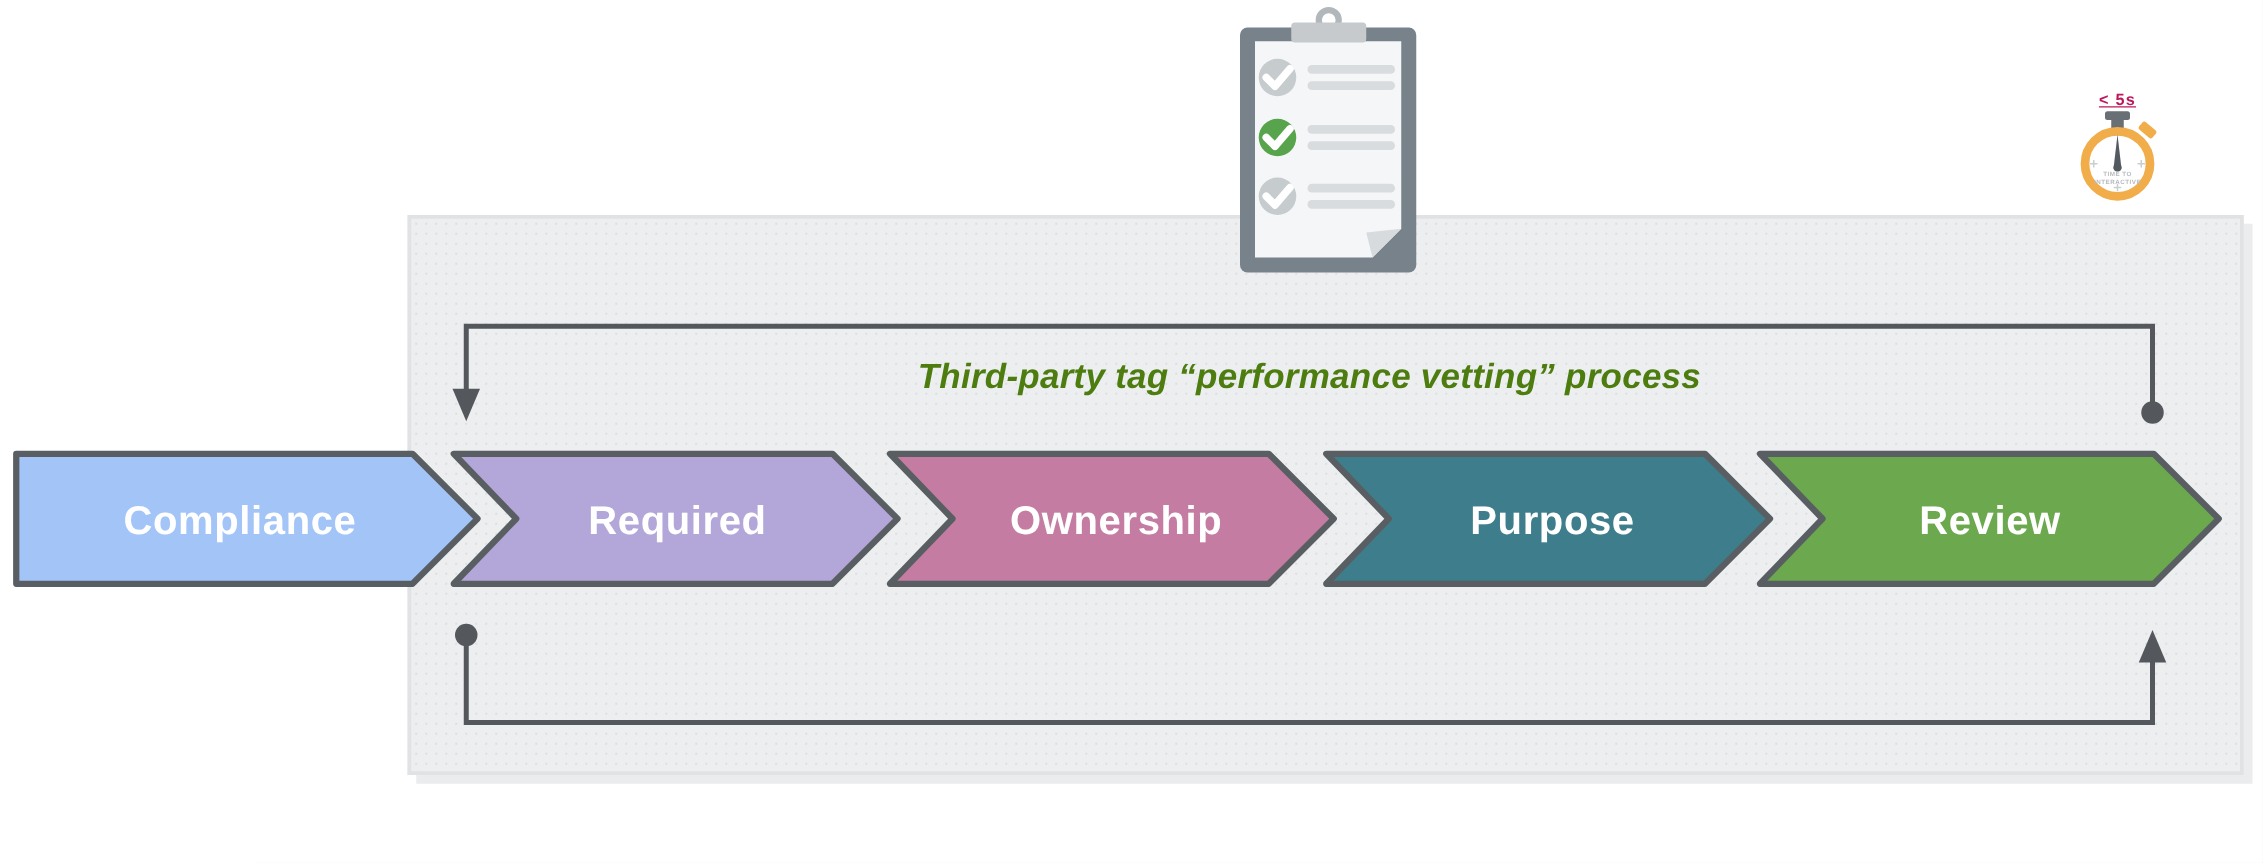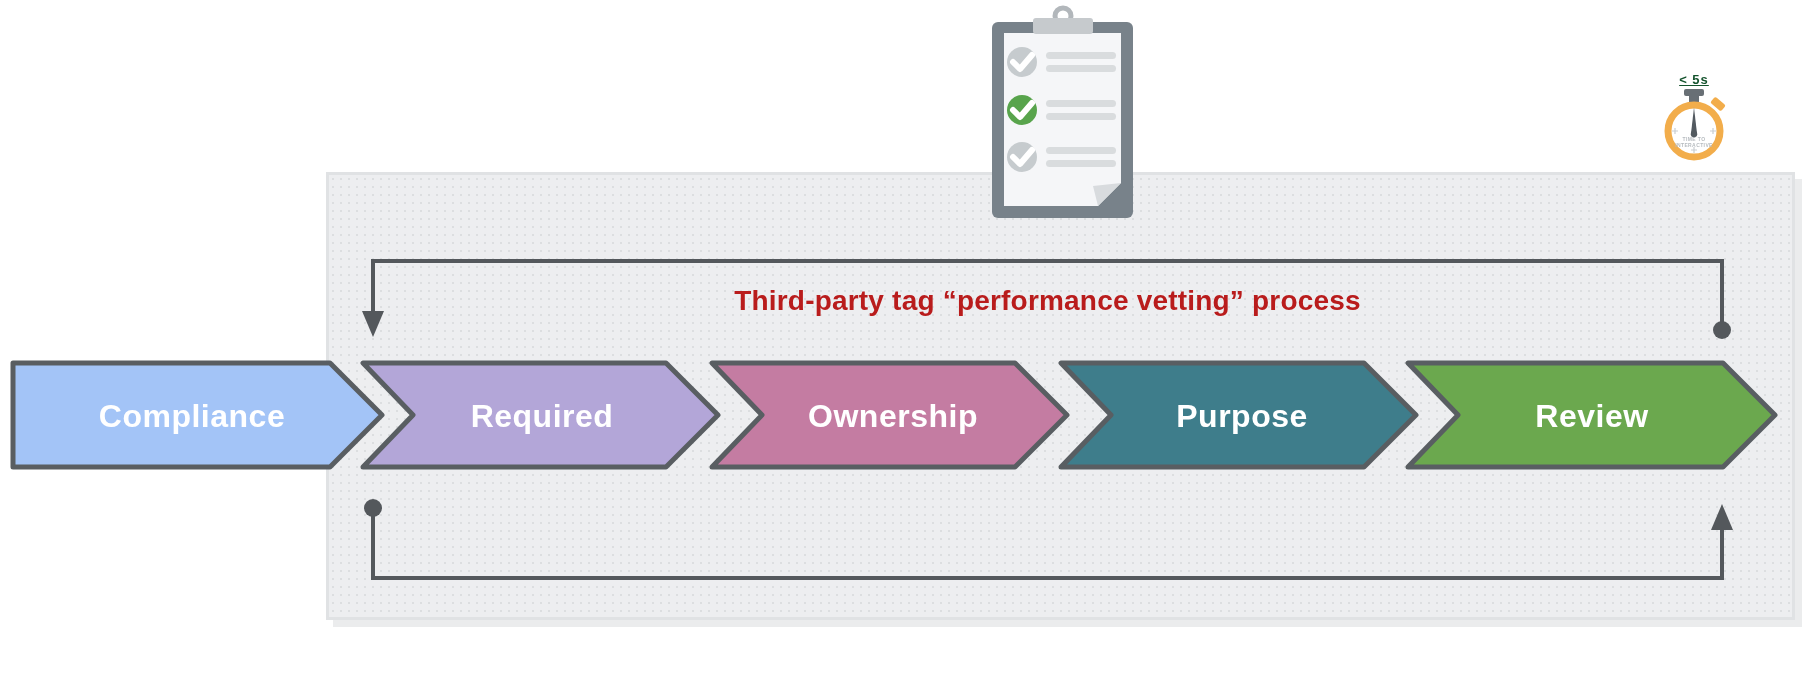--- a/index.html
+++ b/index.html
@@ -14,30 +14,31 @@
     background-color:#EDEEF0;
     background-image:radial-gradient(circle, #DCDEE0 1px, rgba(0,0,0,0) 1.2px);
     background-size:8px 8px;
     border:3px solid #E0E2E4;
     box-shadow:7px 7px 0 rgba(165,170,175,0.22);
   }
   svg.overlay { position:absolute; left:0; top:0; width:1810px; height:690px; }
 
   .title {
     position:absolute; left:400px; top:285px; width:1295px;
-    text-align:center; font-size:28px; font-weight:bold; color:#b91c1c;
+    text-align:center; font-size:28px; font-weight:bold; color:#4d7c0f;
     letter-spacing:0.2px;
+    font-style:italic;
   }
   .budget {
     position:absolute; left:1392px; top:191px; width:330px;
     text-align:right; font-size:27px; font-weight:bold; color:#F2AD4B;
   }
   .timer-caption {
     position:absolute; left:1654px; top:72px; width:80px;
-    text-align:center; font-size:13px; font-weight:bold; color:#14532d;
+    text-align:center; font-size:13px; font-weight:bold; color:#be185d;
     letter-spacing:1px;
     text-decoration:underline;
   }
 
   .conn { fill:none; stroke-width:4; }
   .chev { stroke:#595E62; stroke-width:5; stroke-linejoin:round; }
   .chev-label {
     fill:#ffffff; font-size:32px; font-weight:bold; text-anchor:middle;
     letter-spacing:0.5px;
     font-family:"Liberation Sans","DejaVu Sans",sans-serif;

